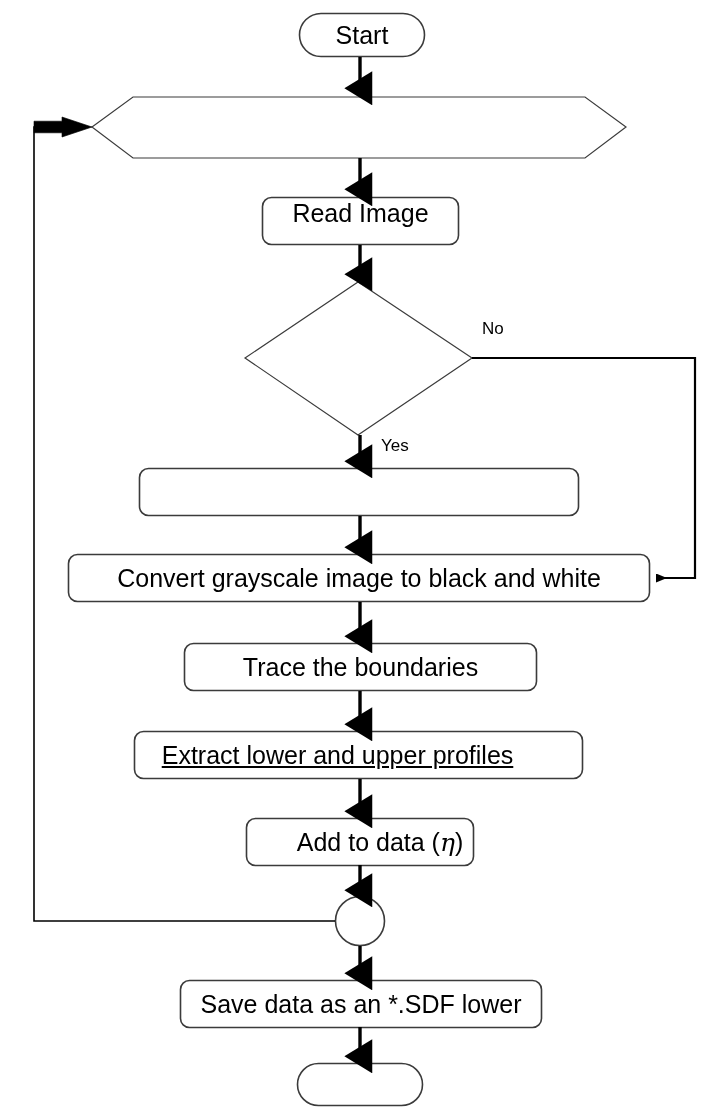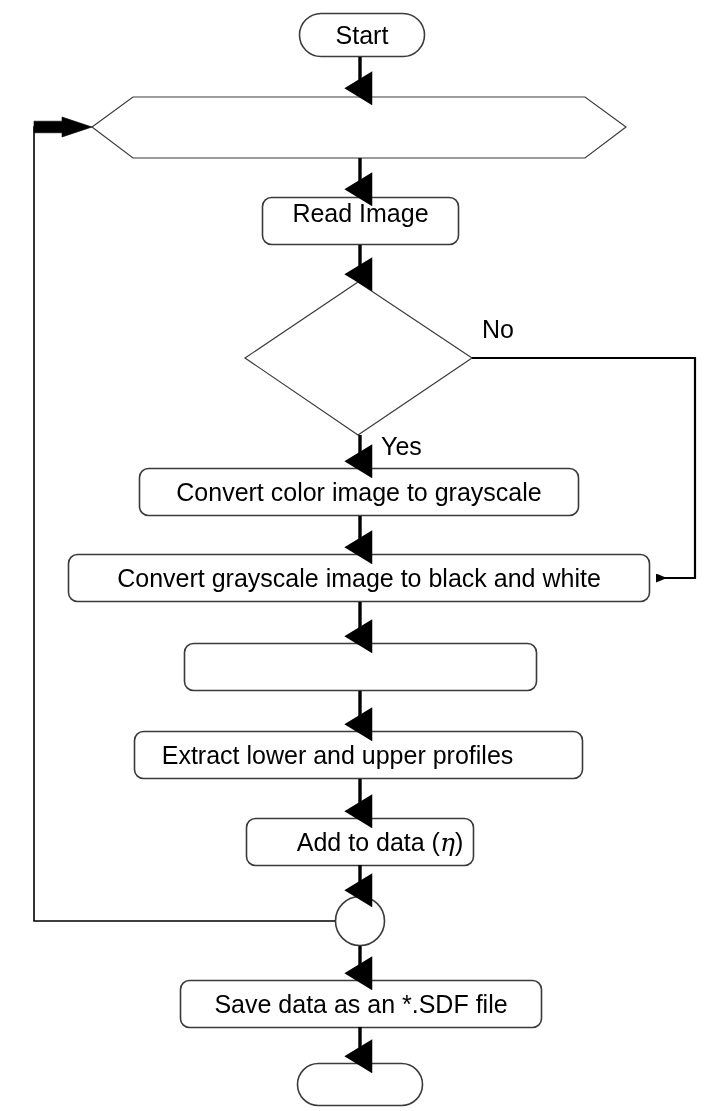--- a/index.html
+++ b/index.html
@@ -19,21 +19,21 @@
     font-family:"Liberation Sans", sans-serif;
     font-size:25px;
     line-height:29px;
     white-space:pre-line;
     pointer-events:none;
   }
   .edge-label{
     position:absolute;
     color:#000000;
     font-family:"Liberation Sans", sans-serif;
-    font-size:25px;
+    font-size:17px;
     line-height:28px;
   }
   .eta{font-family:"DejaVu Serif", serif;font-style:italic;}
 </style>
 </head>
 <body>
 
 <div id="page">
 
   <svg class="flow" viewBox="0 0 716 1111">
@@ -97,31 +97,31 @@
     <path d="M335,921 L34,921 L34,127 L84,127" fill="none" stroke="#000000" stroke-width="1.6"></path>
     <path d="M34,121.2 L34,132.8 L62,132.8 L62,137 L92,127 L62,117 L62,121.2 z" fill="#000000" stroke="#000000" stroke-width="0.6"></path>
   </svg>
 
   <div class="node-label" style="left:299px;top:13px;width:126px;height:44px;">Start</div>
 
 
   <div class="node-label" style="left:262px;top:197px;width:197px;height:33px;">Read Image</div>
 
 
-  <div class="node-label" style="left:139px;top:468px;width:440px;height:48px;">Convert color image to grayscale</div>
 
   <div class="node-label" style="left:68px;top:554px;width:582px;height:48px;">Convert grayscale image to black and white</div>
 
+  <div class="node-label" style="left:184px;top:643px;width:353px;height:48px;">Trace the boundaries</div>
 
-  <div class="node-label" style="left:134px;top:731px;width:407px;height:48px;">Extract lower and upper profiles</div>
+  <div class="node-label" style="left:134px;top:731px;width:407px;height:48px;text-decoration:underline;">Extract lower and upper profiles</div>
 
   <div class="node-label" style="left:246px;top:818px;width:268px;height:48px;">
     <span>Add to data ( </span><span class="eta">η</span><span>)</span>
   </div>
 
-  <div class="node-label" style="left:180px;top:980px;width:362px;height:48px;">Save data as an *.SDF file</div>
+  <div class="node-label" style="left:180px;top:980px;width:362px;height:48px;">Save data as an *.SDF lower</div>
 
 
   <div class="edge-label" style="left:381px;top:432px;">Yes</div>
 
   <div class="edge-label" style="left:482px;top:315px;">No</div>
 
 </div>
 
 </body></html>

